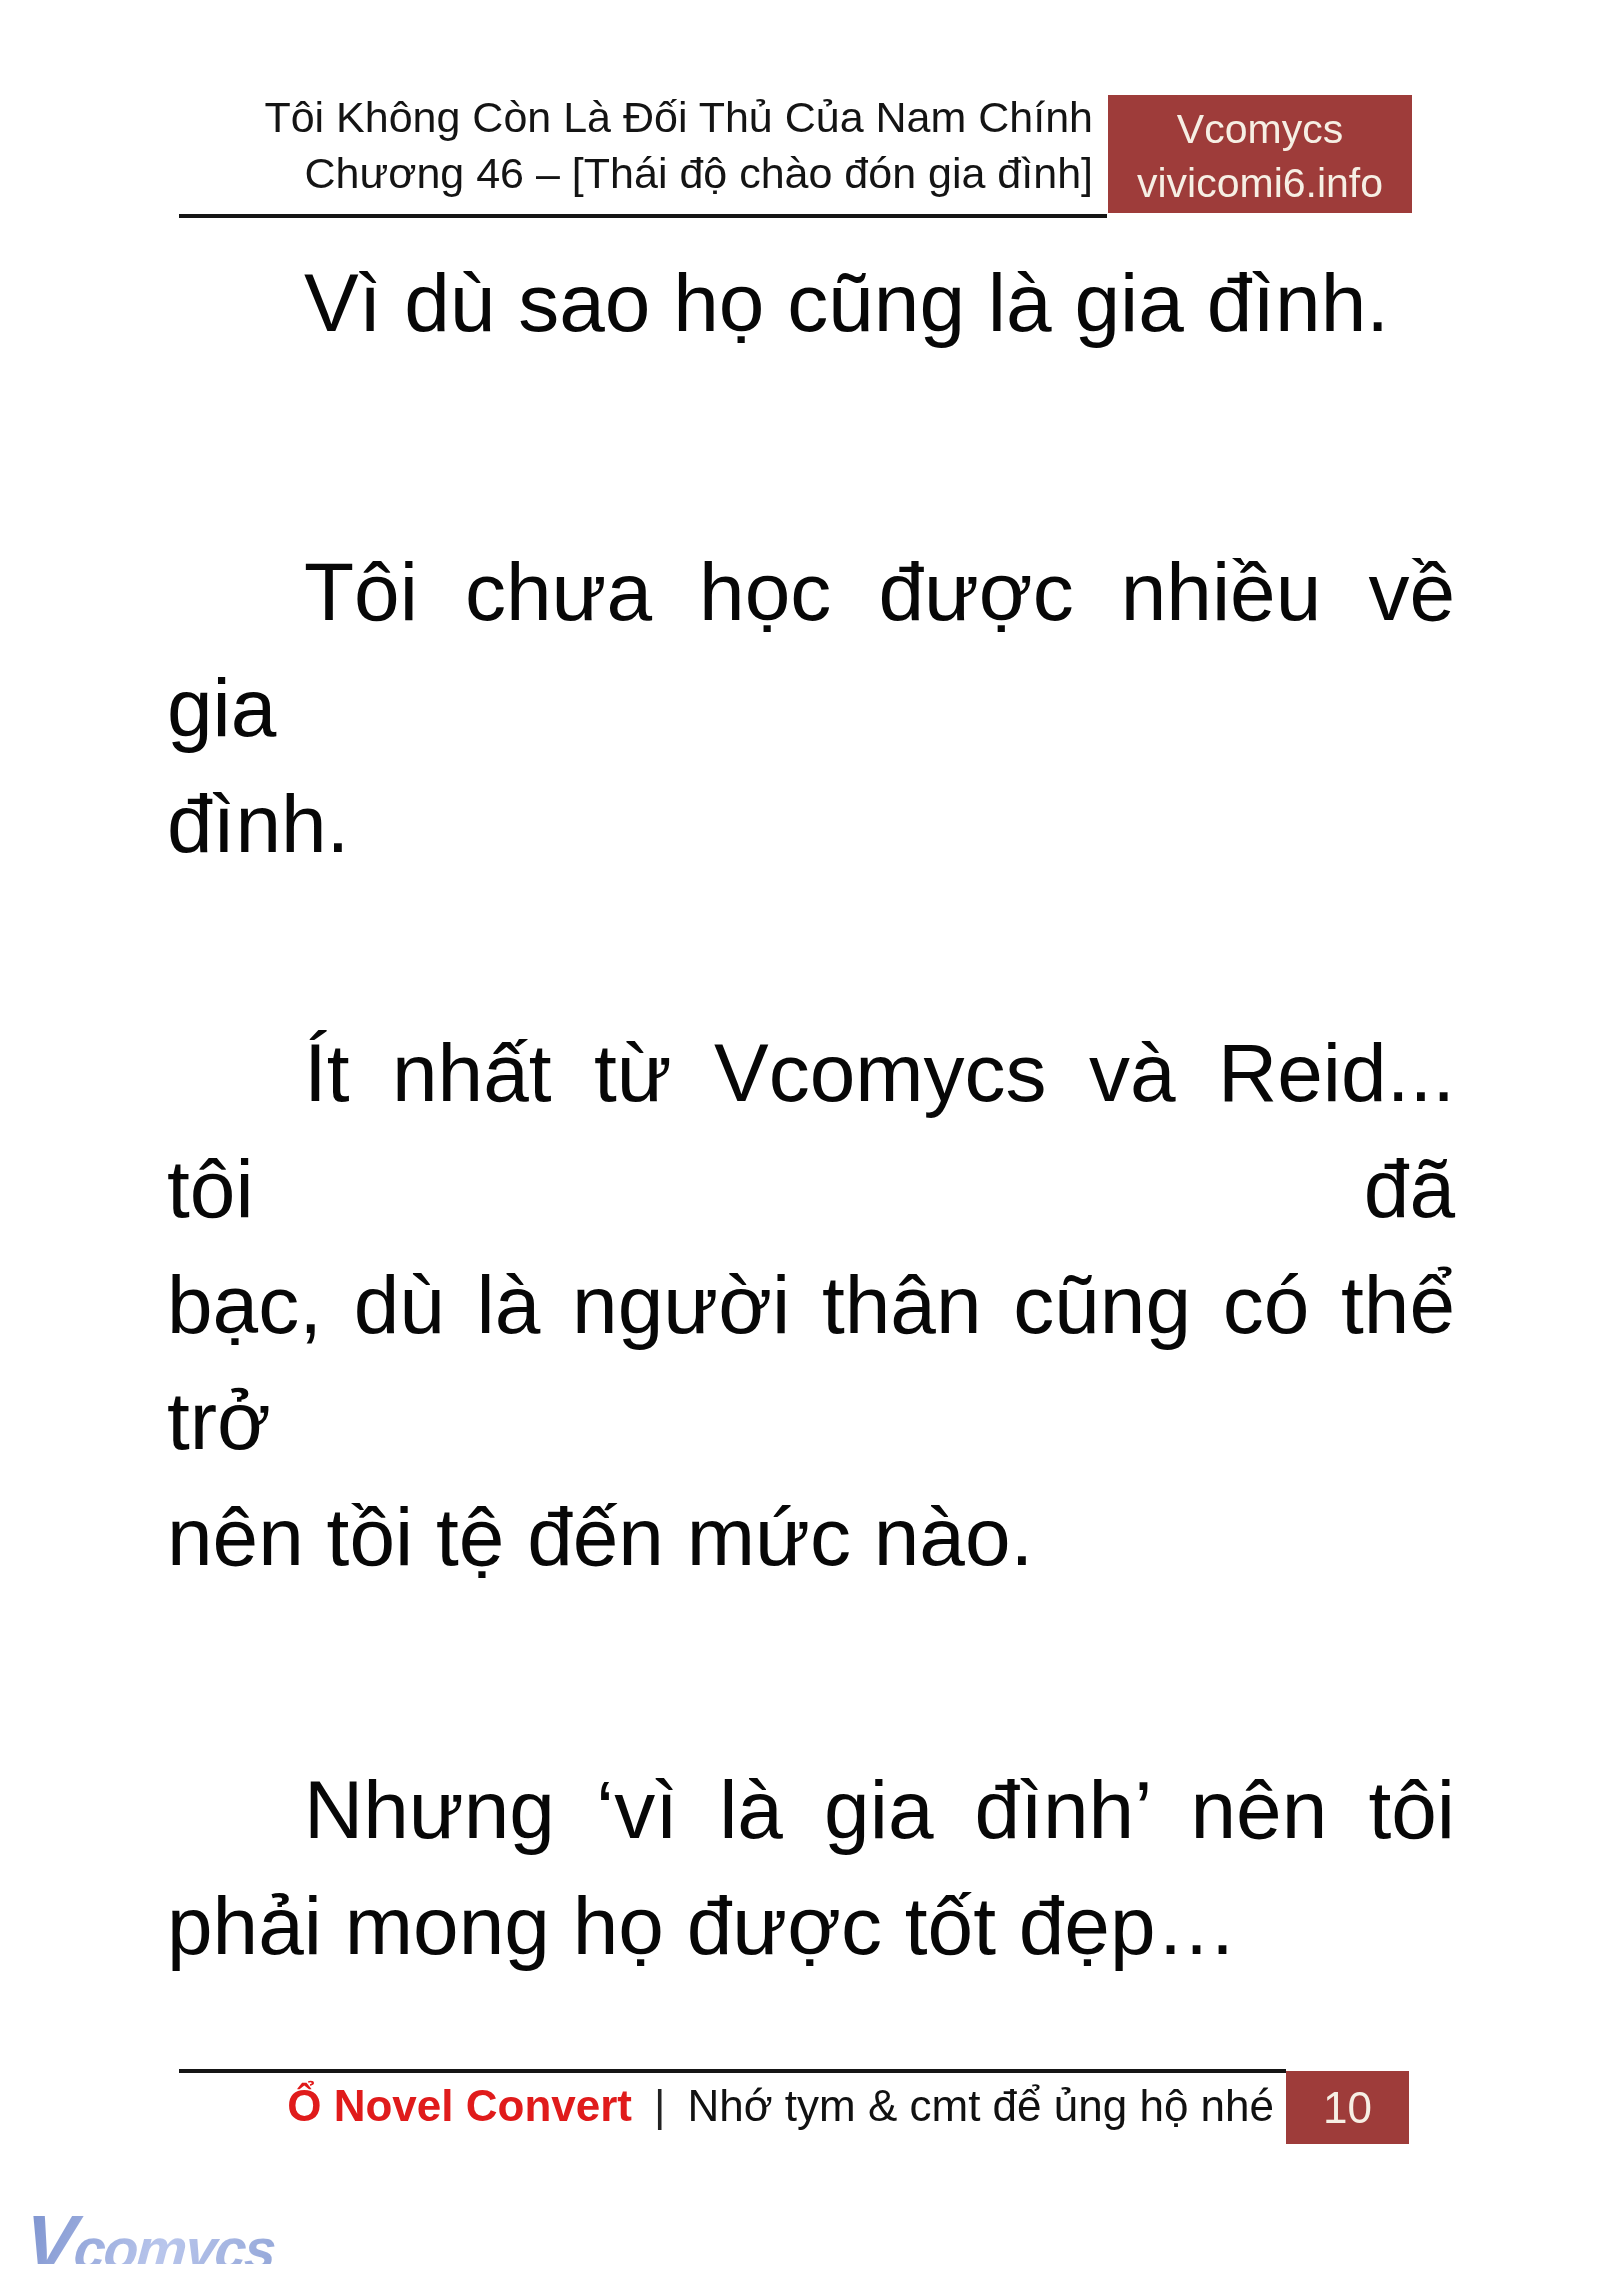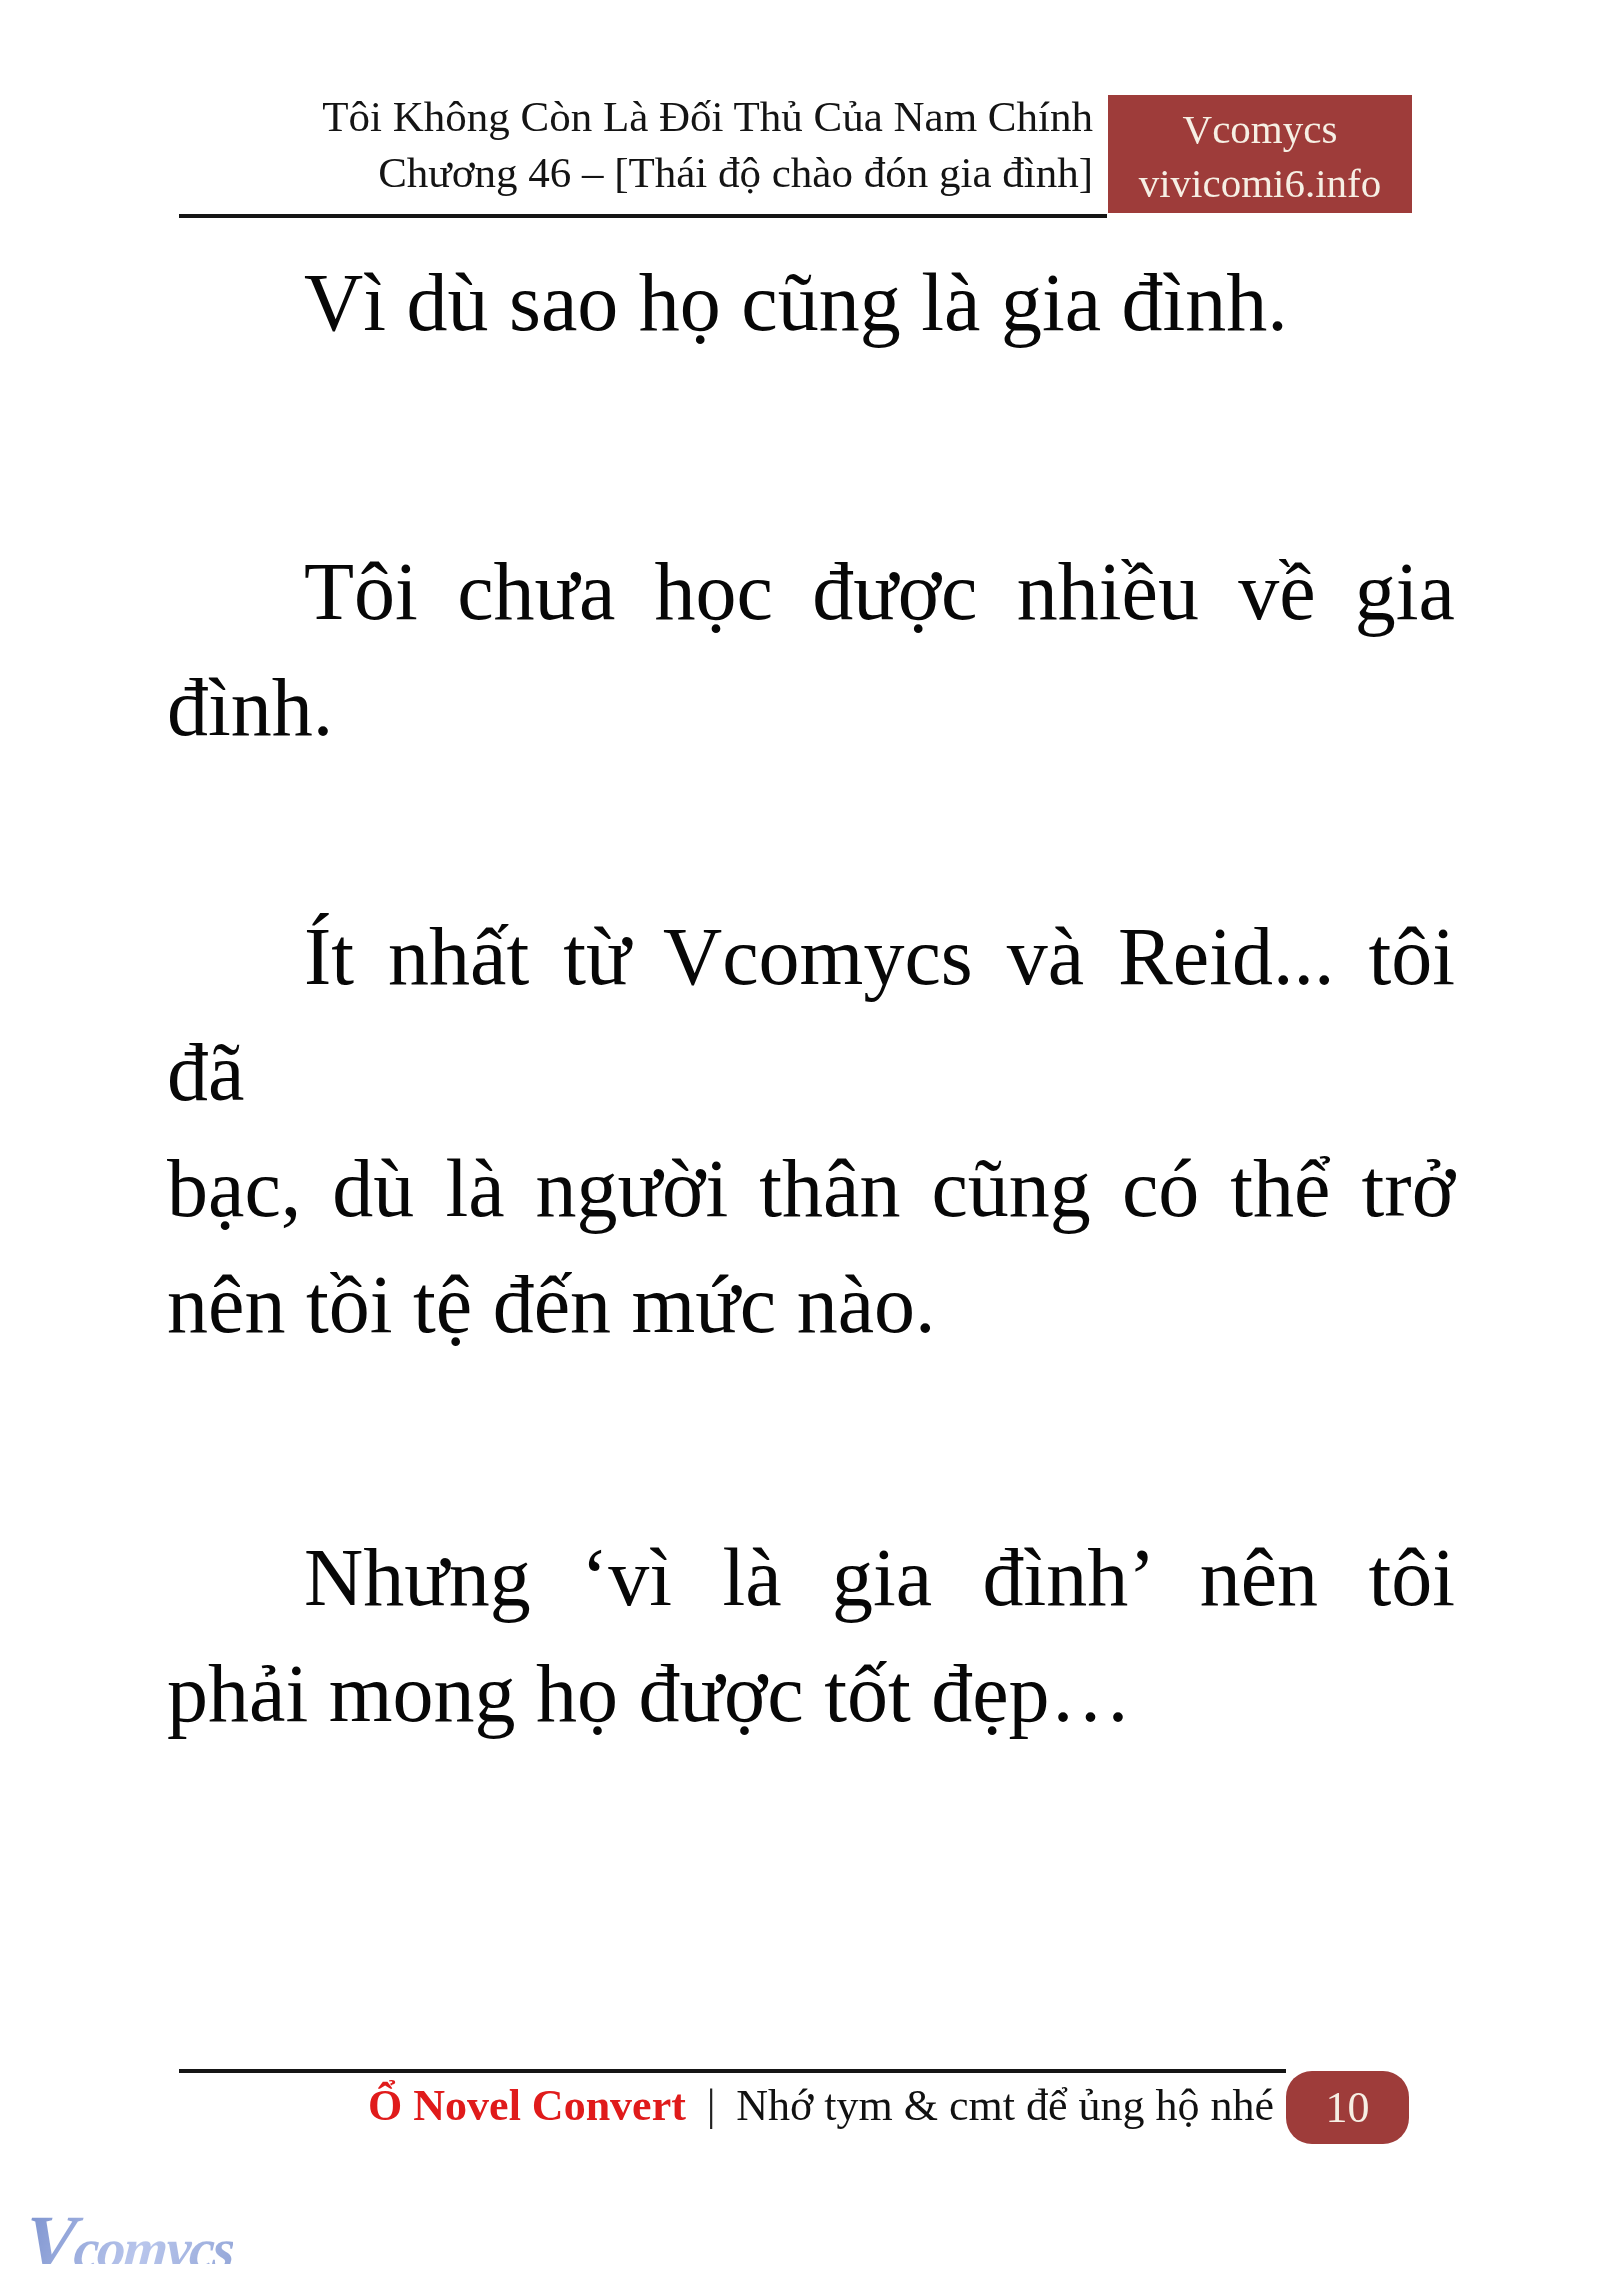--- a/index.html
+++ b/index.html
@@ -2,21 +2,21 @@
 <html><head>
 <meta charset="utf-8">
 <style>
   html, body { margin: 0; padding: 0; background: #ffffff; }
   .page {
     position: relative;
     width: 1621px;
     height: 2264px;
     background: #ffffff;
     overflow: hidden;
-    font-family: Liberation Serif, serif;
+    font-family: Liberation Sans, sans-serif;
     color: #0b0b0b;
   }
 
   
   .header-title {
     position: absolute;
     left: 176px; top: 89px;
     width: 917px;
     text-align: right;
     font-size: 43px;
@@ -84,21 +84,20 @@
   .footer-text .sep { margin: 0 9.8px; color: #222222; font-weight: normal; }
   .page-badge {
     position: absolute;
     left: 1286px; top: 2071px;
     width: 123px; height: 73px;
     background: #9e3c3a;
     color: #f6efe4;
     font-size: 44px;
     line-height: 73px;
     text-align: center;
-    border-radius: 26px;
   }
 
   
   .watermark {
     position: absolute;
     left: 24.5px; top: 2203px;
     font-size: 57px;
     line-height: 78px;
     font-weight: bold;
     font-style: italic;

